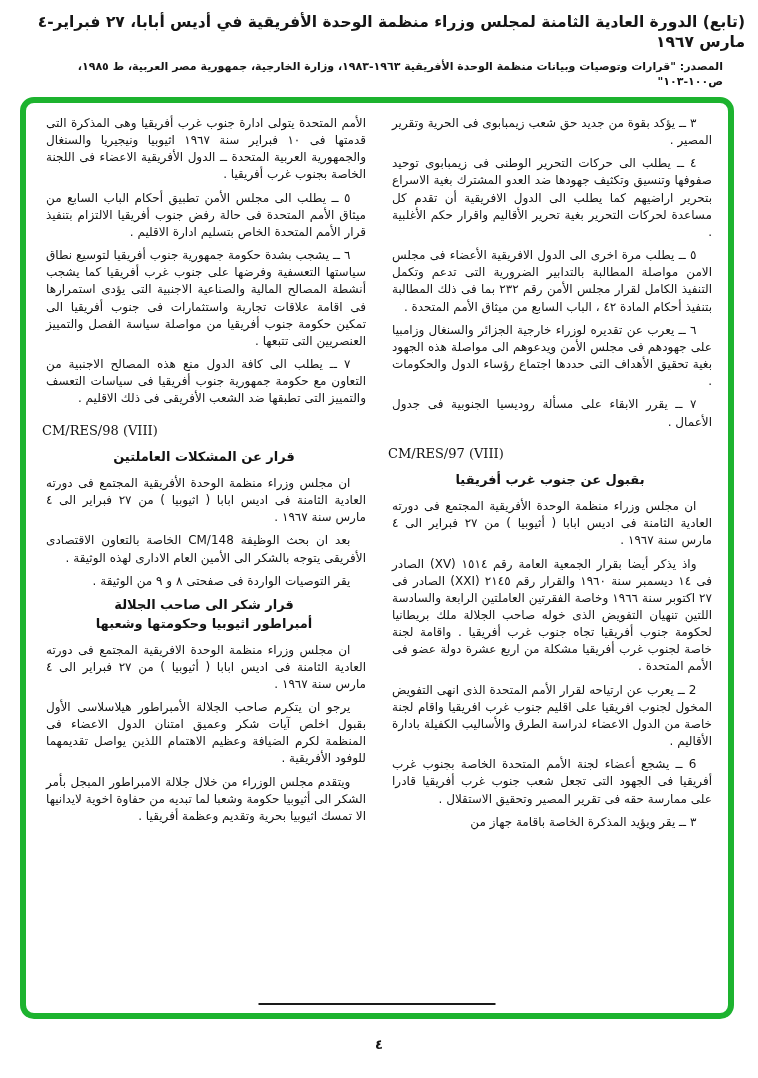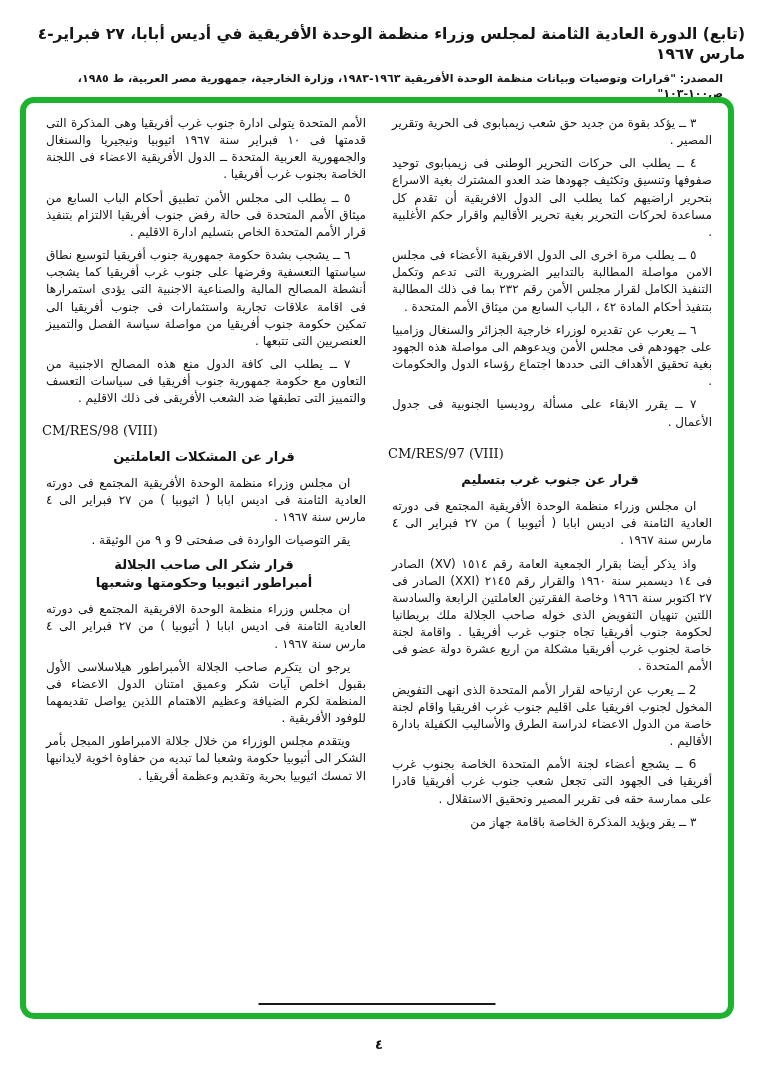--- a/index.html
+++ b/index.html
@@ -1,21 +1,21 @@
 <!DOCTYPE html>
 <html lang="ar"><head>
 <meta charset="utf-8">
 <style>
   html,body{margin:0;padding:0;background:#ffffff;}
   .page{
     position:relative;width:758px;height:1078px;background:#fff;
     font-family:"DejaVu Sans",sans-serif;color:#161616;overflow:hidden;
   }
   
-  .hdr{direction:rtl;text-align:right;padding:24px 13px 0 14px;}
+  .hdr{direction:rtl;text-align:right;padding:12px 13px 0 14px;}
   .hdr-title{font-size:15.5px;font-weight:bold;letter-spacing:0;line-height:1.3;}
   .hdr-source{font-size:11px;font-weight:bold;margin-top:8px;padding-right:22px;line-height:1.3;}
   
   .content-box{
     position:absolute;left:20px;top:97px;width:714px;height:922px;
     border:6px solid #1db32f;border-radius:14px;box-sizing:border-box;
     padding:12px 16px 24px 16px;overflow:hidden;background:#fff;
   }
   .columns{display:flex;direction:rtl;gap:22px;height:100%;}
   .col{
@@ -55,38 +55,39 @@
     <div class="columns">
 
       <section class="col">
         <p class="para">٣ ــ يؤكد بقوة من جديد حق شعب زيمبابوى فى الحرية وتقرير المصير .</p>
         <p class="para">٤ ــ يطلب الى حركات التحرير الوطنى فى زيمبابوى توحيد صفوفها وتنسيق وتكثيف جهودها ضد العدو المشترك بغية الاسراع بتحرير اراضيهم كما يطلب الى الدول الافريقية أن تقدم كل مساعدة لحركات التحرير بغية تحرير الأقاليم واقرار حكم الأغلبية .</p>
         <p class="para">٥ ــ يطلب مرة اخرى الى الدول الافريقية الأعضاء فى مجلس الامن مواصلة المطالبة بالتدابير الضرورية التى تدعم وتكمل التنفيذ الكامل لقرار مجلس الأمن رقم ٢٣٢ بما فى ذلك المطالبة بتنفيذ أحكام المادة ٤٢ ، الباب السابع من ميثاق الأمم المتحدة .</p>
         <p class="para">٦ ــ يعرب عن تقديره لوزراء خارجية الجزائر والسنغال وزامبيا على جهودهم فى مجلس الأمن ويدعوهم الى مواصلة هذه الجهود بغية تحقيق الأهداف التى حددها اجتماع رؤساء الدول والحكومات .</p>
         <p class="para">٧ ــ يقرر الابقاء على مسألة روديسيا الجنوبية فى جدول الأعمال .</p>
 
         <div class="res-code">CM/RES/97 (VIII)</div>
-        <h2 class="res-title">قرار عن جنوب غرب بتسليم</h2>
+        <h2 class="res-title">بقبول عن جنوب غرب أفريقيا</h2>
         <p class="para">ان مجلس وزراء منظمة الوحدة الأفريقية المجتمع فى دورته العادية الثامنة فى اديس ابابا ( أثيوبيا ) من ٢٧ فبراير الى ٤ مارس سنة ١٩٦٧ .</p>
         <p class="para">واذ يذكر أيضا بقرار الجمعية العامة رقم ١٥١٤ (XV) الصادر فى ١٤ ديسمبر سنة ١٩٦٠ والقرار رقم ٢١٤٥ (XXI) الصادر فى ٢٧ اكتوبر سنة ١٩٦٦ وخاصة الفقرتين العاملتين الرابعة والسادسة اللتين تنهيان التفويض الذى خوله صاحب الجلالة ملك بريطانيا لحكومة جنوب أفريقيا تجاه جنوب غرب أفريقيا . واقامة لجنة خاصة لجنوب غرب أفريقيا مشكلة من اربع عشرة دولة عضو فى الأمم المتحدة .</p>
         <p class="para">2 ــ يعرب عن ارتياحه لقرار الأمم المتحدة الذى انهى التفويض المخول لجنوب افريقيا على اقليم جنوب غرب افريقيا واقام لجنة خاصة من الدول الاعضاء لدراسة الطرق والأساليب الكفيلة بادارة الأقاليم .</p>
         <p class="para">6 ــ يشجع أعضاء لجنة الأمم المتحدة الخاصة بجنوب غرب أفريقيا فى الجهود التى تجعل شعب جنوب غرب أفريقيا قادرا على ممارسة حقه فى تقرير المصير وتحقيق الاستقلال .</p>
         <p class="para">٣ ــ يقر ويؤيد المذكرة الخاصة باقامة جهاز من</p>
       </section>
 
       <section class="col">
         <p class="para flush">الأمم المتحدة يتولى ادارة جنوب غرب أفريقيا وهى المذكرة التى قدمتها فى ١٠ فبراير سنة ١٩٦٧ اثيوبيا ونيجيريا والسنغال والجمهورية العربية المتحدة ــ الدول الأفريقية الاعضاء فى اللجنة الخاصة بجنوب غرب أفريقيا .</p>
         <p class="para">٥ ــ يطلب الى مجلس الأمن تطبيق أحكام الباب السابع من ميثاق الأمم المتحدة فى حالة رفض جنوب أفريقيا الالتزام بتنفيذ قرار الأمم المتحدة الخاص بتسليم ادارة الاقليم .</p>
         <p class="para">٦ ــ يشجب بشدة حكومة جمهورية جنوب أفريقيا لتوسيع نطاق سياستها التعسفية وفرضها على جنوب غرب أفريقيا كما يشجب أنشطة المصالح المالية والصناعية الاجنبية التى يؤدى استمرارها فى اقامة علاقات تجارية واستثمارات فى جنوب أفريقيا الى تمكين حكومة جنوب أفريقيا من مواصلة سياسة الفصل والتمييز العنصريين التى تتبعها .</p>
         <p class="para">٧ ــ يطلب الى كافة الدول منع هذه المصالح الاجنبية من التعاون مع حكومة جمهورية جنوب أفريقيا فى سياسات التعسف والتمييز التى تطبقها ضد الشعب الأفريقى فى ذلك الاقليم .</p>
 
         <div class="res-code">CM/RES/98 (VIII)</div>
         <h2 class="res-title">قرار عن المشكلات العاملتين</h2>
         <p class="para">ان مجلس وزراء منظمة الوحدة الأفريقية المجتمع فى دورته العادية الثامنة فى اديس ابابا ( اثيوبيا ) من ٢٧ فبراير الى ٤ مارس سنة ١٩٦٧ .</p>
-        <p class="para">يقر التوصيات الواردة فى صفحتى 9 و ٩ من الوثيقة .</p>
+        <p class="para">بعد ان بحث الوظيفة CM/148 الخاصة بالتعاون الاقتصادى الأفريقى يتوجه بالشكر الى الأمين العام الادارى لهذه الوثيقة .</p>
+        <p class="para">يقر التوصيات الواردة فى صفحتى ٨ و ٩ من الوثيقة .</p>
 
         <h2 class="res-title">
           <div>قرار شكر الى صاحب الجلالة</div>
           <div>أمبراطور اثيوبيا وحكومتها وشعبها</div>
         </h2>
         <p class="para">ان مجلس وزراء منظمة الوحدة الافريقية المجتمع فى دورته العادية الثامنة فى اديس ابابا ( أثيوبيا ) من ٢٧ فبراير الى ٤ مارس سنة ١٩٦٧ .</p>
         <p class="para">يرجو ان يتكرم صاحب الجلالة الأمبراطور هيلاسلاسى الأول بقبول اخلص آيات شكر وعميق امتنان الدول الاعضاء فى المنظمة لكرم الضيافة وعظيم الاهتمام اللذين يواصل تقديمهما للوفود الأفريقية .</p>
         <p class="para">ويتقدم مجلس الوزراء من خلال جلالة الامبراطور المبجل بأمر الشكر الى أثيوبيا حكومة وشعبا لما تبديه من حفاوة اخوية لايدانيها الا تمسك اثيوبيا بحرية وتقديم وعظمة أفريقيا .</p>
       </section>
 

